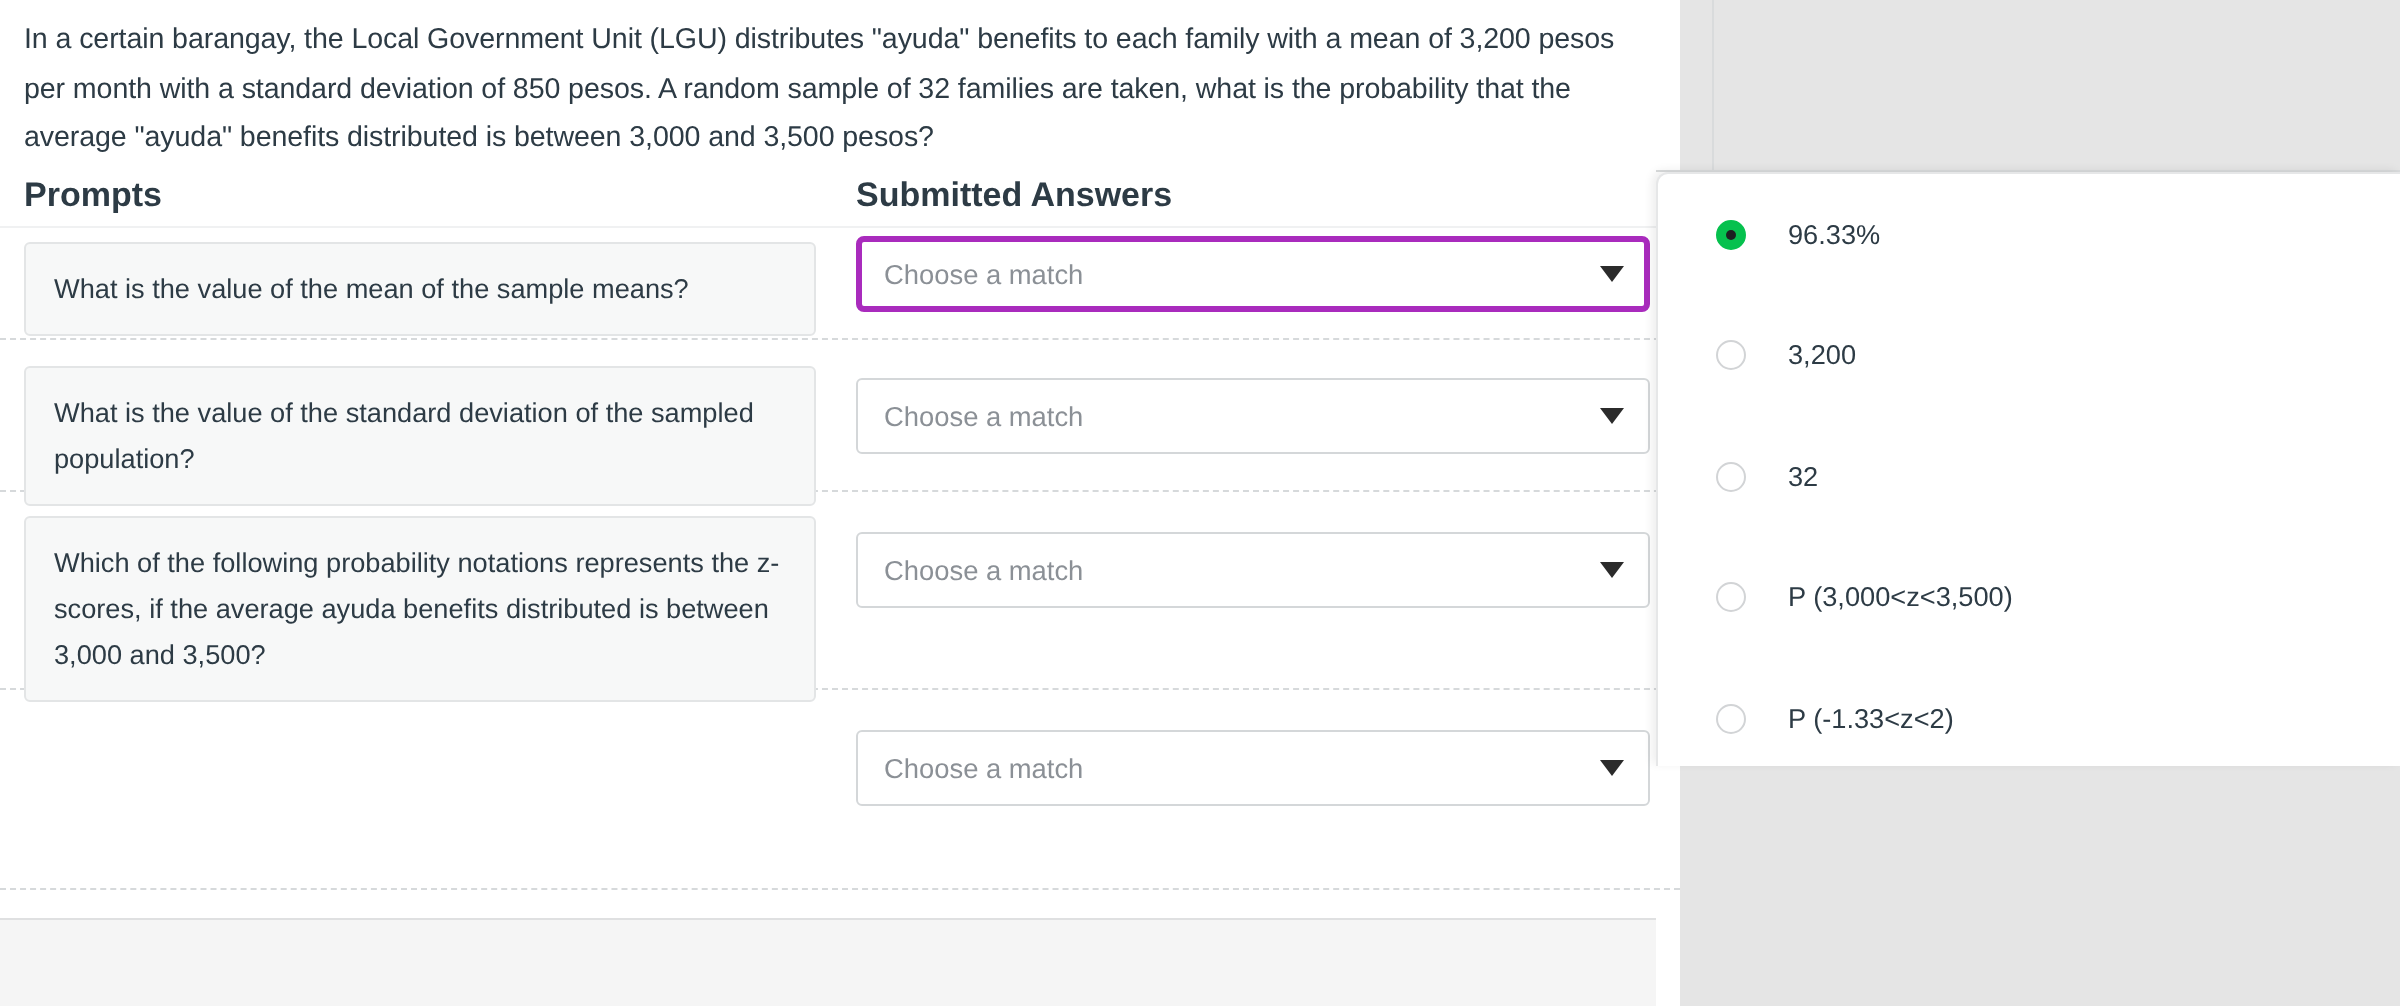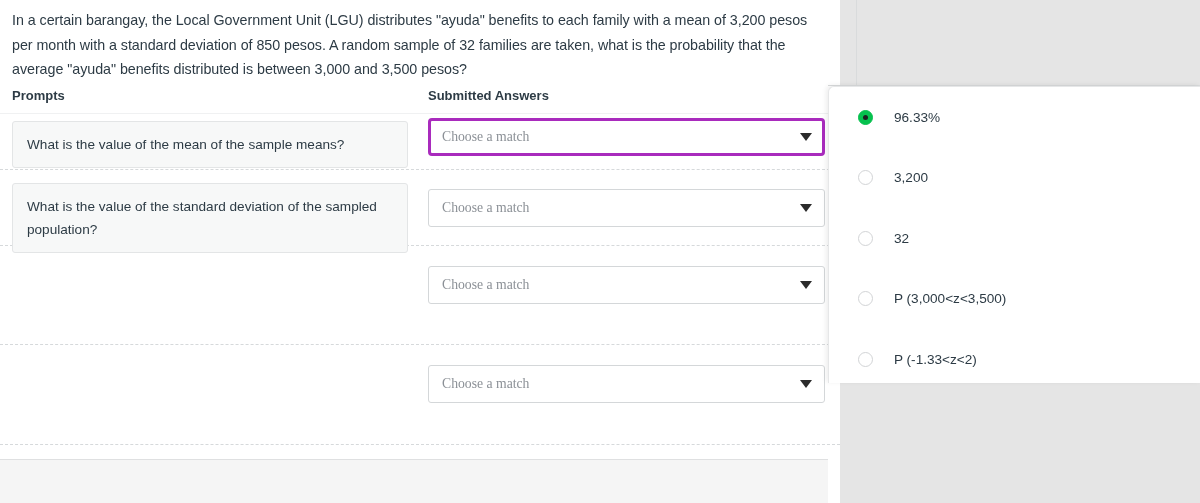--- a/index.html
+++ b/index.html
@@ -38,21 +38,21 @@
   }
 
   .columns-header {
     position: absolute;
     left: 0; top: 88px;
     width: 840px;
     height: 22px;
   }
   .col-head {
     position: absolute;
-    font-size: 13px;
+    font-size: 17px;
     font-weight: bold;
     color: #2d3b45;
   }
   .col-head.prompts { left: 12px; top: 0; }
   .col-head.answers { left: 428px; top: 0; }
 
   .rows {
     position: absolute;
     left: 0; top: 113px;
     width: 840px;
@@ -82,21 +82,20 @@
     position: absolute;
     left: 428px;
     width: 397px;
     height: 38px;
     background: #ffffff;
     border: 1px solid #d4d7d9;
     border-radius: 3px;
     display: flex;
     align-items: center;
     padding: 0 12px 0 13px;
-    font-family: Liberation Serif, serif;
   }
   .select-wrap.focused {
     border: 3px solid #a92bbd;
     border-radius: 4px;
     padding: 0 10px 0 11px;
   }
   .select-text {
     flex: 1;
     font-size: 13.7px;
     color: #8b9096;
@@ -226,20 +225,21 @@
 
       <div class="match-row row2">
         <div class="prompt-box">What is the value of the standard deviation of the sampled population?</div>
         <div class="select-wrap">
           <span class="select-text">Choose a match</span>
           <span class="caret"></span>
         </div>
       </div>
 
       <div class="match-row row3">
+        <div class="prompt-box">Which of the following probability notations represents the z-scores, if the average ayuda benefits distributed is between 3,000 and 3,500?</div>
         <div class="select-wrap">
           <span class="select-text">Choose a match</span>
           <span class="caret"></span>
         </div>
       </div>
 
       <div class="match-row row4">
         <div class="select-wrap">
           <span class="select-text">Choose a match</span>
           <span class="caret"></span>

